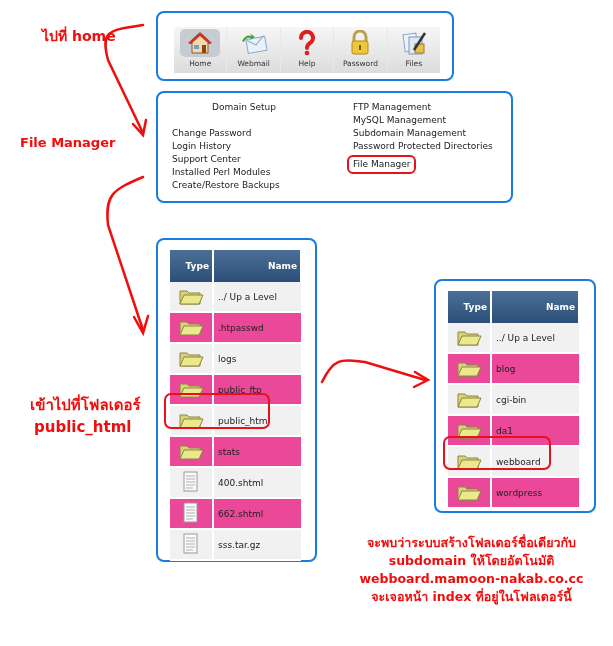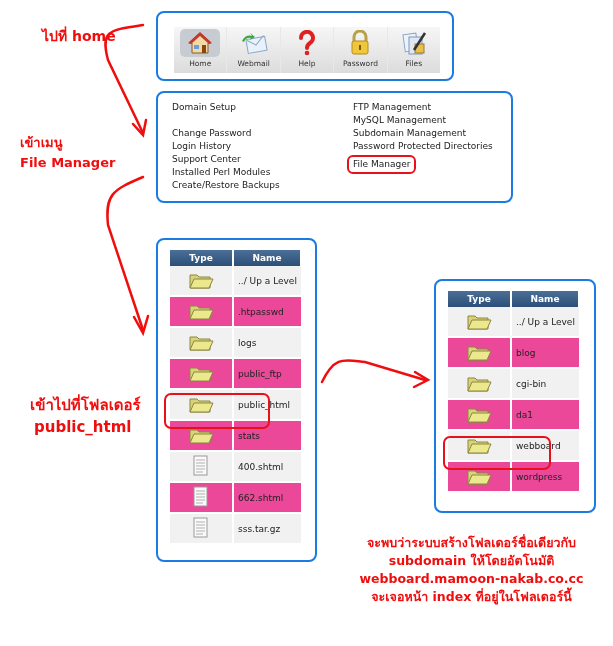--- a/index.html
+++ b/index.html
@@ -31,36 +31,36 @@
     .tb-item.active .tb-icon-wrap { background: #c7ccd3; border-radius: 5px; }
     .tb-icon-wrap {
       width: 40px; height: 28px; display: flex; align-items: center; justify-content: center;
       margin-top: 2px;
     }
     .tb-label { margin-top: 2px; }
 
     
     #menu-box { left: 156px; top: 91px; width: 357px; height: 112px; }
     .menu-col { position: absolute; top: 8px; font-size: 9px; color: #222; line-height: 13px; }
-    .menu-col .head { margin-bottom: 13px; }
+    .menu-col .head { margin-bottom: 13px; margin-left: 40px; }
     .menu-col div { white-space: nowrap; }
     #menu-left { left: 14px; }
     #menu-right { left: 195px; }
     .fm-highlight {
       display: inline-block; border: 2px solid #e8101a; border-radius: 6px;
       padding: 1px 4px; margin-left: -6px; margin-top: 2px;
     }
 
     
     #files-box-1 { left: 156px; top: 238px; width: 161px; height: 324px; }
     #files-box-2 { left: 434px; top: 279px; width: 162px; height: 234px; }
     .ftable { position: absolute; left: 12px; top: 10px; width: 132px; border-collapse: collapse; }
     .ftable th {
       background: linear-gradient(#4b6f96, #2b4f78);
-      color: #fff; font-size: 9px; text-align: center; height: 16px; padding: 0 13px;
+      color: #fff; font-size: 9px; text-align: right; height: 32px; padding: 0 3px;
       border-right: 2px solid #fff;
     }
     .ftable th.type { font-weight: bold; width: 36px; }
     .ftable th.name { font-weight: bold; }
     .ftable td { height: 29px; font-size: 9px; color: #222; padding: 0; border-bottom: 2px solid #fff; }
     .ftable td.type { width: 42px; text-align: center; border-right: 2px solid #fff; }
     .ftable td.name { padding-left: 4px; margin-left: 28px; }
     .ftable tr.odd td { background: #f1f1f1; }
     .ftable tr.even td { background: #ec4899; }
 
@@ -90,21 +90,20 @@
     <path d="M133 124 L 143 135 L 146 120"></path>
     <path d="M143 177 C 112 190, 105 195, 108 225 L 143 330"></path>
     <path d="M134 317 L 143 333 L 148 316"></path>
     <path d="M322 382 C 335 355, 345 360, 365 362 L 425 380"></path>
     <path d="M415 372 L 428 380 L 414 387"></path>
   </g>
 </svg>
 
 <div class="note" id="note-home">ไปที่ home</div>
 <div class="note" id="note-menu">
-  <div>เข้าเมนู</div>
   <div>File Manager</div>
 </div>
 <div class="note" id="note-folder">
   <div>เข้าไปที่โฟลเดอร์</div>
   <div style="padding-left:4px">public_html</div>
 </div>
 <div class="note" id="note-result">
   <div>จะพบว่าระบบสร้างโฟลเดอร์ชื่อเดียวกับ</div>
   <div>subdomain ให้โดยอัตโนมัติ</div>
   <div>webboard.mamoon-nakab.co.cc</div>

